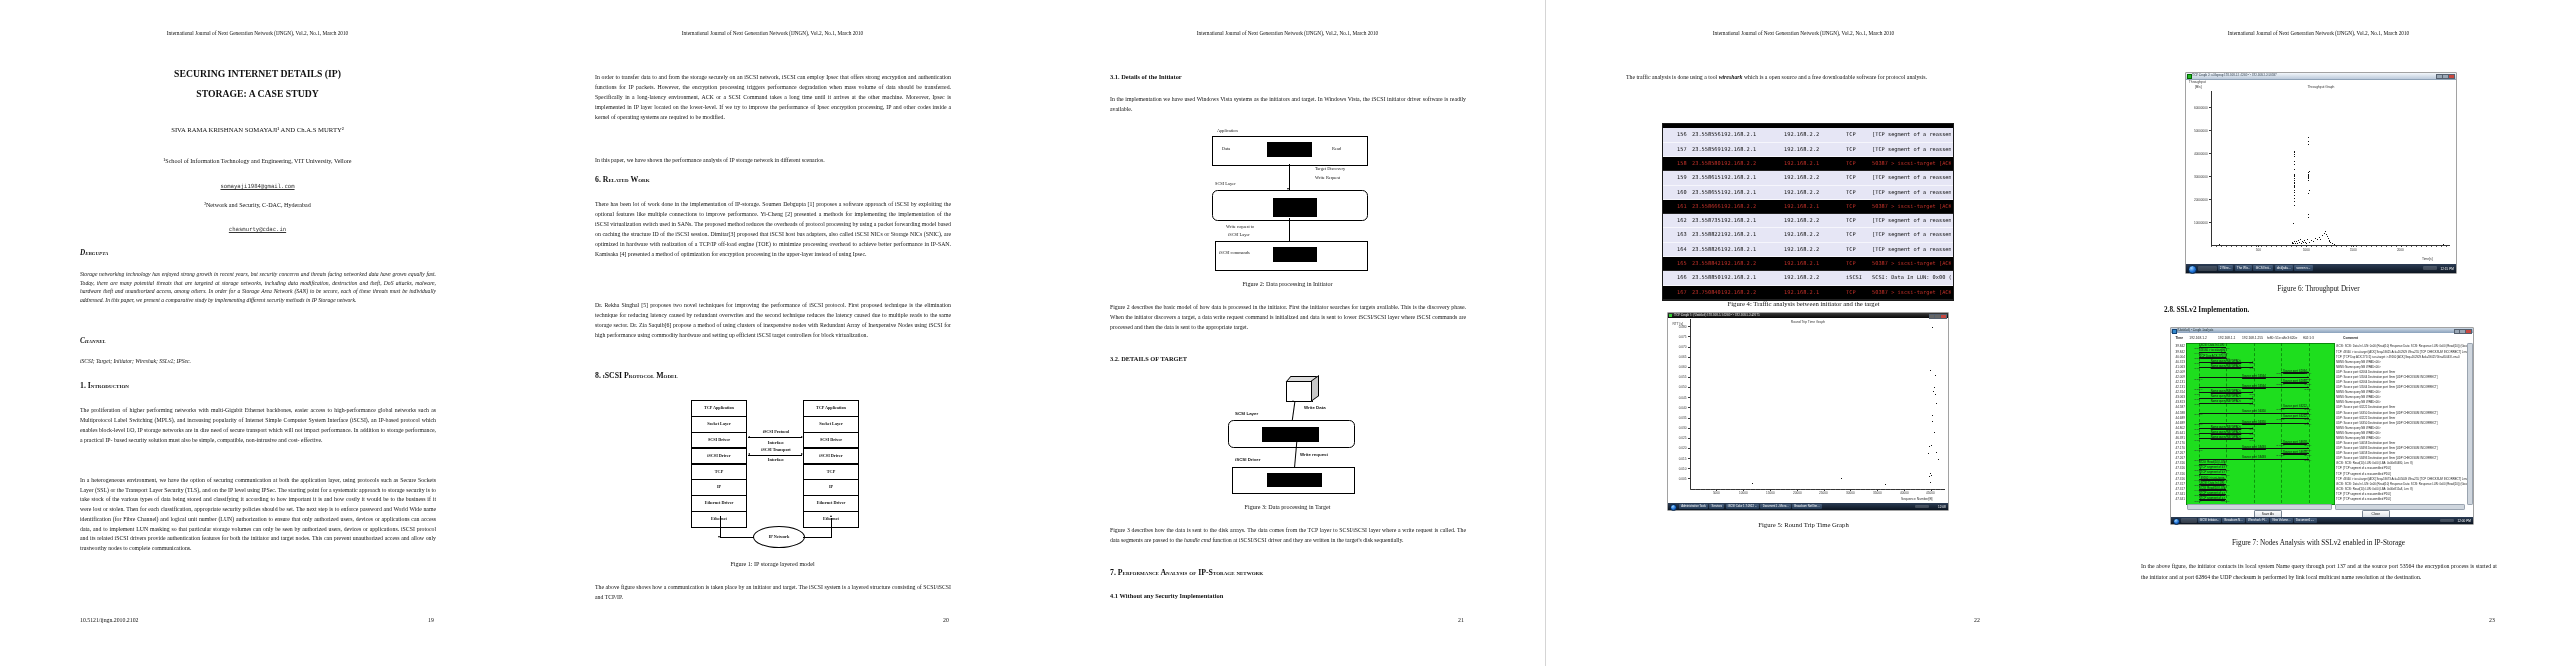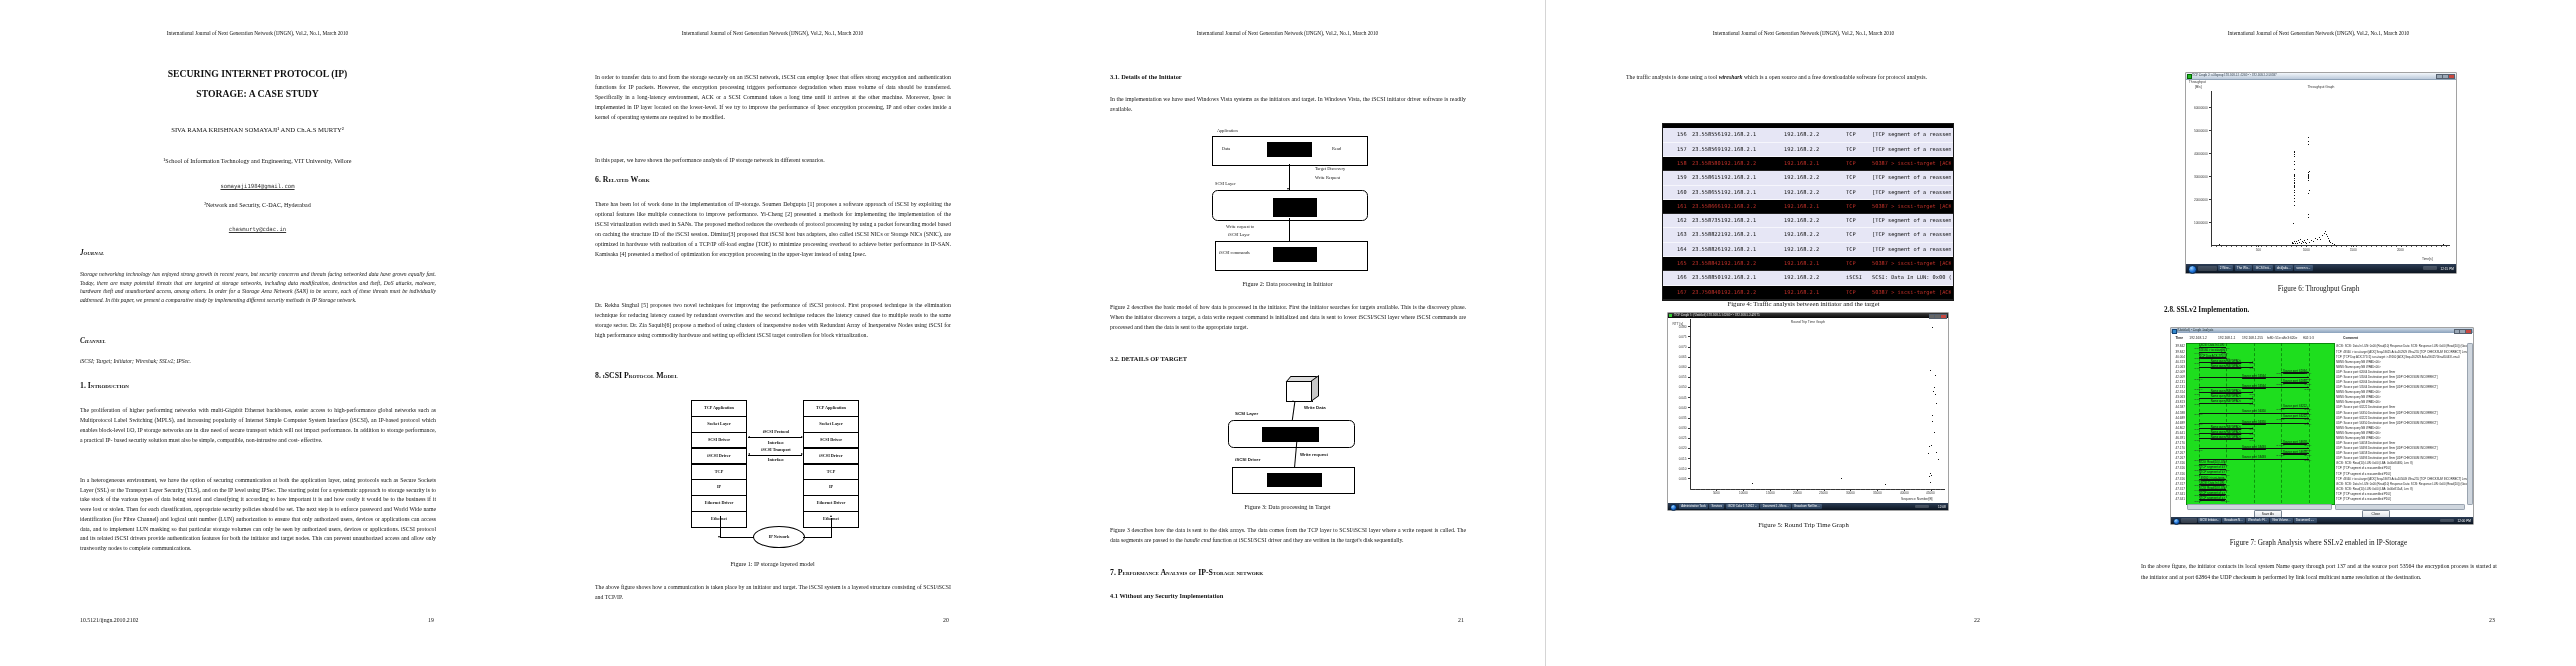--- a/index.html
+++ b/index.html
@@ -72,28 +72,28 @@
   .ga-com{position:absolute;font-size:2.8px;font-family:"Liberation Sans",sans-serif;color:#222;white-space:nowrap;overflow:hidden;width:131px;}
   .scrollb{position:absolute;height:3.9px;background:#cfd6de;border:0.6px solid #9aa4b0;border-radius:1.1px;}
   .gbtn{position:absolute;height:6.7px;background:linear-gradient(#fdfdfd,#d8dde4);border:0.6px solid #7a8694;border-radius:1.1px;font-size:3.3px;text-align:center;line-height:6.7px;font-family:"Liberation Sans",sans-serif;}
   .email{font-family:"DejaVu Sans Mono",monospace;font-size:5.6px;text-decoration:underline;color:#333;}
 </style>
 </head>
 <body>
 
 <div class="page" style="left:0">
   <div class="abs hdr">International Journal of Next Generation Network (IJNGN), Vol.2, No.1, March 2010</div>
-  <div class="abs ctr b" style="top:68px;left:0;width:100%;font-size:9.7px;">SECURING INTERNET PROTOCOL (IP)</div>
+  <div class="abs ctr b" style="top:68px;left:0;width:100%;font-size:9.7px;">SECURING INTERNET DETAILS (IP)</div>
   <div class="abs ctr b" style="top:88px;left:0;width:100%;font-size:9.7px;">STORAGE: A CASE STUDY</div>
   <div class="abs ctr" style="top:126px;left:0;width:100%;font-size:6.7px;">SIVA RAMA KRISHNAN SOMAYAJI¹ AND Ch.A.S MURTY²</div>
   <div class="abs ctr" style="top:158px;left:0;width:100%;font-size:6.1px;">¹School of Information Technology and Engineering, VIT University, Vellore</div>
   <div class="abs ctr" style="top:180px;left:0;width:100%;"><span class="email">somayaji1984@gmail.com</span></div>
   <div class="abs ctr" style="top:202px;left:0;width:100%;font-size:6.1px;">²Network and Security, C-DAC, Hyderabad</div>
   <div class="abs ctr" style="top:223px;left:0;width:100%;"><span class="email">chasmurty@cdac.in</span></div>
-  <div class="abs col b i sc" style="top:249px;font-size:7.2px;">Journal</div>
+  <div class="abs col b i sc" style="top:249px;font-size:7.2px;">Debgupta</div>
   <div class="abs col i just" style="top:270px;font-size:5.6px;line-height:8.7px;">Storage networking technology has enjoyed strong growth in recent years, but security concerns and threats facing networked data have grown equally fast. Today, there are many potential threats that are targeted at storage networks, including data modification, destruction and theft, DoS attacks, malware, hardware theft and unauthorized access, among others. In order for a Storage Area Network (SAN) to be secure, each of these threats must be individually addressed. In this paper, we present a comparative study by implementing different security methods in IP Storage network.</div>
   <div class="abs col b i sc" style="top:337px;font-size:7.2px;">Channel</div>
   <div class="abs col i" style="top:358px;font-size:5.6px;">iSCSI; Target; Initiator; Wireshak; SSLv2; IPSec.</div>
   <div class="abs col h-main" style="top:381px;">1. Introduction</div>
   <div class="abs col just body10" style="top:405px;">The proliferation of higher performing networks with multi-Gigabit Ethernet backbones, easier access to high-performance global networks such as Multiprotocol Label Switching (MPLS), and increasing popularity of Internet Simple Computer System Interface (iSCSI), an IP-based protocol which enables block-level I/O, IP storage networks are in dire need of secure transport which will not impact performance. In addition to storage performance, a practical IP- based security solution must also be simple, compatible, non-intrusive and cost- effective.</div>
   <div class="abs col just body10" style="top:476px;line-height:9.7px;">In a heterogeneous environment, we have the option of securing communication at both the application layer, using protocols such as Secure Sockets Layer (SSL) or the Transport Layer Security (TLS), and on the IP level using IPSec. The starting point for a systematic approach to storage security is to take stock of the various types of data being stored and classifying it according to how important it is and how costly it would be to the business if it were lost or stolen. Then for each classification, appropriate security policies should be set. The next step is to enforce password and World Wide name identification (for Fibre Channel) and logical unit number (LUN) authorization to ensure that only authorized users, devices or applications can access data, and to implement LUN masking so that particular storage volumes can only be seen by authorized users, devices or applications. iSCSI  protocol and its related iSCSI drivers provide authentication features for both the initiator and target nodes. This can prevent unauthorized access and allow only trustworthy nodes to complete communications.</div>
   <div class="abs pgnum" style="top:617px;left:80px;">10.5121/ijngn.2010.2102</div>
   <div class="abs pgnum" style="top:617px;left:428px;">19</div>
 </div>
 
@@ -529,21 +529,21 @@
         <div class="xtick-lab" style="left: 206px; top: 175px; width: 16.7px; text-align: center;">2000</div>
       </div>
     <div class="taskbar" style="bottom:0;height:9.4px;">
       <span class="orb" style="width:7.2px;height:7.2px;margin-top:1.1px;"></span>
       <span style="float:left;width:19px;height:5.6px;margin-top:1.9px;background:rgba(255,255,255,.15);border-radius:1.1px;"></span>
       <span><span class="tb-item" style="height:6.1px;line-height:6.1px;margin-top:1.7px;font-size:3.1px;">2 Wire...</span><span class="tb-item" style="height:6.1px;line-height:6.1px;margin-top:1.7px;font-size:3.1px;">The Wir...</span><span class="tb-item" style="height:6.1px;line-height:6.1px;margin-top:1.7px;font-size:3.1px;">iSCSI Init...</span><span class="tb-item" style="height:6.1px;line-height:6.1px;margin-top:1.7px;font-size:3.1px;">disk[sda...</span><span class="tb-item" style="height:6.1px;line-height:6.1px;margin-top:1.7px;font-size:3.1px;">screen s...</span></span>
       <span class="tb-tray" style="top:2.8px;"></span>
       <span class="tb-clock" style="top:3.3px;">12:15 PM</span>
     </div>
   </div>
-  <div class="abs capt" style="top:285px;font-size:7.2px;">Figure 6: Throughput Graph</div>
+  <div class="abs capt" style="top:285px;font-size:7.2px;">Figure 6: Throughput Driver</div>
   <div class="abs h-sub" style="top:306px;left:103px;font-size:7.2px;">2.8. SSLv2 Implementation.</div>
 
   <div class="abs win" id="ga-window" style="left:110px;top:328px;width:302px;height:196px;">
     <div class="tbar-ga">
       <span style="position:absolute;left:1.1px;top:0.8px;width:3.3px;height:3.3px;background:#38c;border:0.3px solid #147;"></span>
       <span style="position:absolute;left:6.1px;">(Untitled) - Graph Analysis</span>
       <span class="wbtn" style="right:12.2px;"></span>
       <span class="wbtn" style="right:6.7px;"></span>
       <span class="wbtn close" style="right:1.1px;"></span>
     </div>
@@ -785,17 +785,17 @@
     <div class="gbtn" style="left:83px;top:182px;width:25.6px;">Save As</div>
     <div class="gbtn" style="left:191px;top:182px;width:25.6px;">Close</div>
     <div class="taskbar" style="bottom:0;height:7.2px;">
       <span class="orb"></span>
       <span style="float:left;width:15.6px;height:4.4px;margin-top:1.4px;background:rgba(255,255,255,.15);border-radius:1.1px;"></span>
       <span><span class="tb-item">iSCSI Initiator...</span><span class="tb-item">Broadcom N...</span><span class="tb-item">Wireshark: Fl...</span><span class="tb-item">New Volume...</span><span class="tb-item">Document1 -...</span></span>
       <span class="tb-tray"></span>
       <span class="tb-clock">12:00 PM</span>
     </div>
   </div>
-  <div class="abs capt" style="top:539px;font-size:7.2px;">Figure 7: Graph Analysis where SSLv2 enabled in IP-Storage</div>
+  <div class="abs capt" style="top:539px;font-size:7.2px;">Figure 7: Nodes Analysis with SSLv2 enabled in IP-Storage</div>
   <div class="abs col just body10" style="top:561px;line-height:10.6px;">In the above figure, the initiator contacts its local system Name query through port 137 and at the source port 53564 the encryption process is started at the initiator and at port 62864 the UDP checksum is performed by link local multicast name resolution at the destination.</div>
   <div class="abs pgnum" style="top:617px;left:428px;">23</div>
 </div>
 
 
 </body></html>

